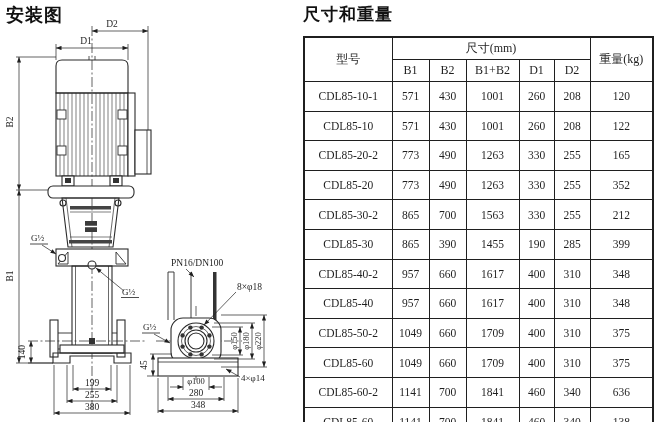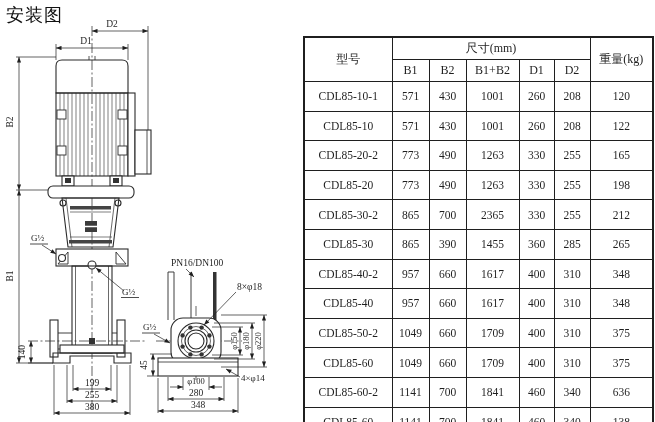--- a/index.html
+++ b/index.html
@@ -1,19 +1,19 @@
 <!DOCTYPE html>
 <html><head>
 <meta charset="utf-8">
 <style>
   html,body{margin:0;padding:0;background:#ffffff;}
   .canvas{position:relative;width:655px;height:422px;background:#ffffff;overflow:hidden;
           font-family:"Liberation Serif",serif;color:#1f1f1f;}
   .sec-title{position:absolute;margin:0;font-family:"Liberation Sans",sans-serif;
-             font-weight:400;font-size:17px;color:#111;letter-spacing:1px;}
+             font-weight:700;font-size:17px;color:#111;letter-spacing:1px;}
   #diagram-title{left:6px;top:3px;font-size:18px;}
   #table-title{left:303px;top:3px;}
   svg.drawing{position:absolute;left:0;top:0;}
   svg.drawing text{font-family:"Liberation Serif",serif;fill:#1f1f1f;}
   .t-dim{font-size:9.5px;}
   .t-sm{font-size:8.5px;}
   .t-lbl{font-size:9px;}
   .tbl{position:absolute;left:303px;top:36px;width:349px;border-collapse:collapse;
        table-layout:fixed;border:2px solid #1f1f1f;}
   .tbl th,.tbl td{border:1px solid #1f1f1f;text-align:center;vertical-align:middle;
@@ -21,20 +21,21 @@
   .tbl thead th{height:21px;font-size:12px;}
   .tbl tbody td{height:28.6px;}
   .c0{width:88px}.c1{width:37px}.c2{width:37px}.c3{width:53px}.c4{width:35px}.c5{width:36px}.c6{width:63px}
 </style>
 </head>
 <body>
 
 <div class="canvas">
 
   <h2 class="sec-title" id="diagram-title">安装图</h2>
+  <h2 class="sec-title" id="table-title">尺寸和重量</h2>
 
   <svg class="drawing" width="310" height="422" viewBox="0 0 310 422">
     <defs>
       <marker id="arr" viewBox="0 0 10 8" refX="9.5" refY="4" markerWidth="9" markerHeight="7" orient="auto-start-reverse">
         <path d="M0.5,0.5 L9.5,4 L0.5,7.5 Z" fill="#1f1f1f"></path>
       </marker>
     </defs>
 
     <g stroke="#1f1f1f" stroke-width="0.7" stroke-dasharray="10 2.5 2 2.5" fill="none">
       <path d="M92,26 V410"></path>
@@ -237,39 +238,39 @@
           <td>255</td>
           <td>165</td>
         </tr>
       <tr>
           <td>CDL85-20</td>
           <td>773</td>
           <td>490</td>
           <td>1263</td>
           <td>330</td>
           <td>255</td>
-          <td>198</td>
+          <td>352</td>
         </tr>
       <tr>
           <td>CDL85-30-2</td>
           <td>865</td>
           <td>700</td>
-          <td>2365</td>
+          <td>1563</td>
           <td>330</td>
           <td>255</td>
           <td>212</td>
         </tr>
       <tr>
           <td>CDL85-30</td>
           <td>865</td>
           <td>390</td>
           <td>1455</td>
-          <td>360</td>
+          <td>190</td>
           <td>285</td>
-          <td>265</td>
+          <td>399</td>
         </tr>
       <tr>
           <td>CDL85-40-2</td>
           <td>957</td>
           <td>660</td>
           <td>1617</td>
           <td>400</td>
           <td>310</td>
           <td>348</td>
         </tr>

